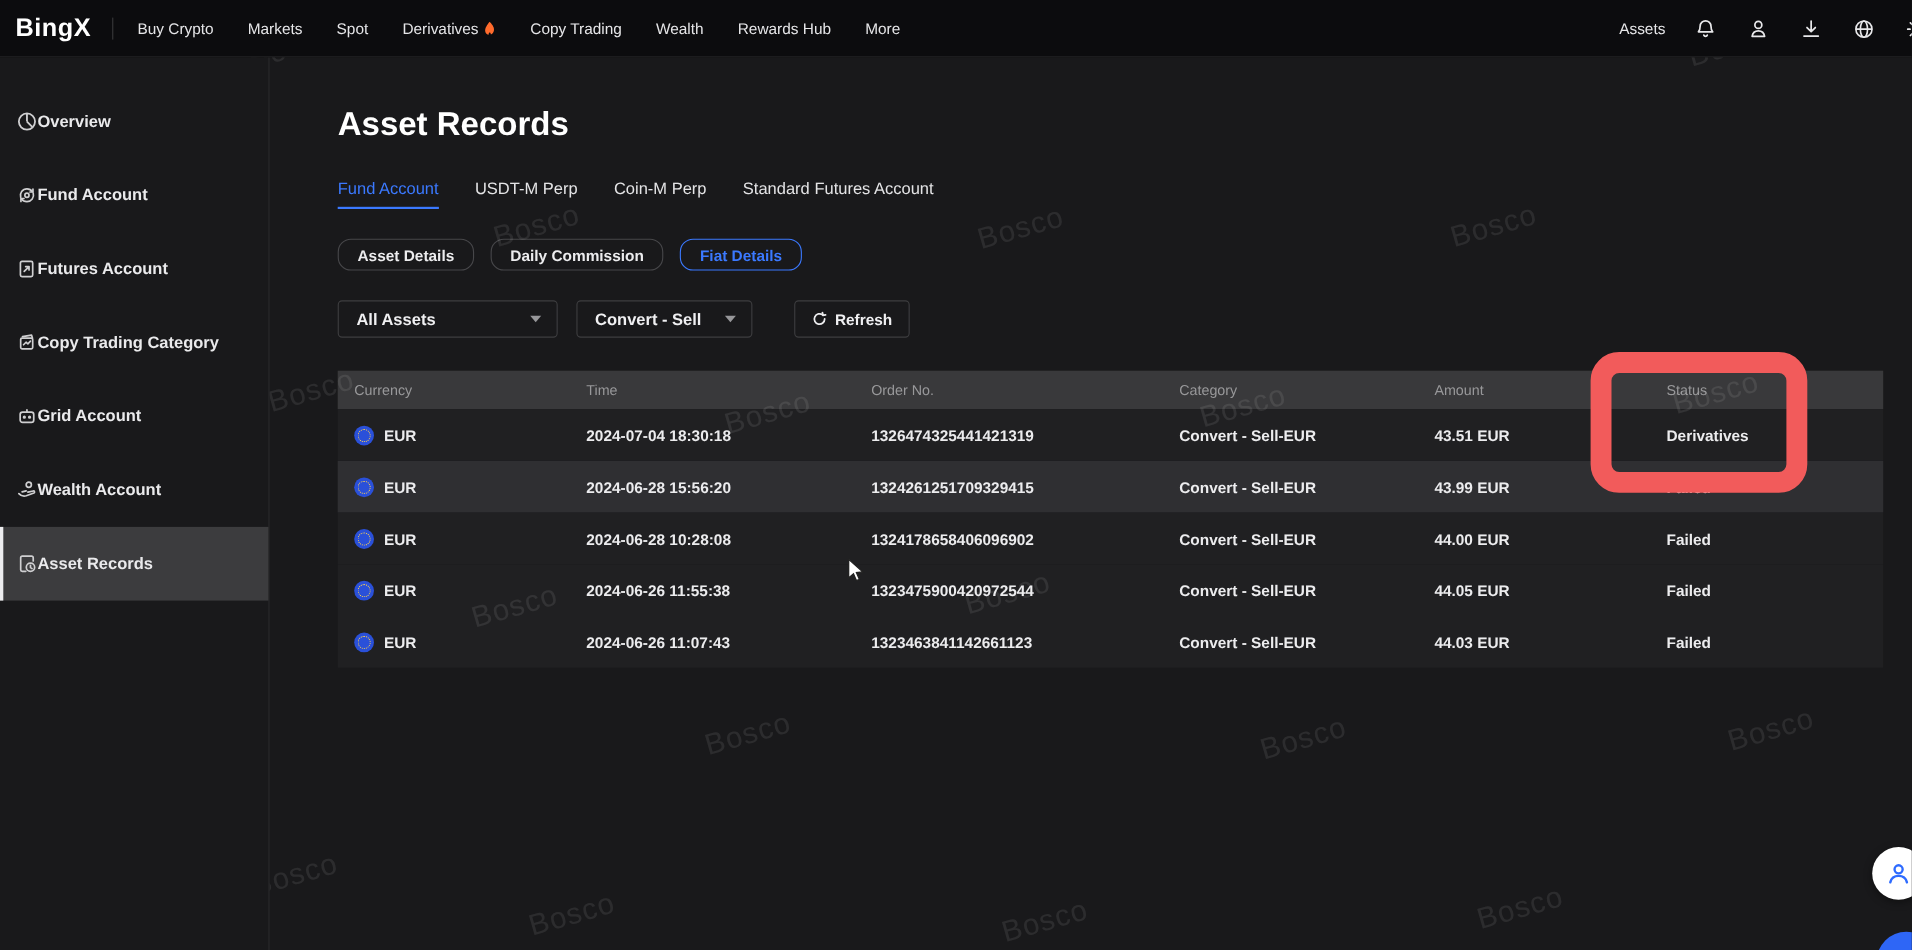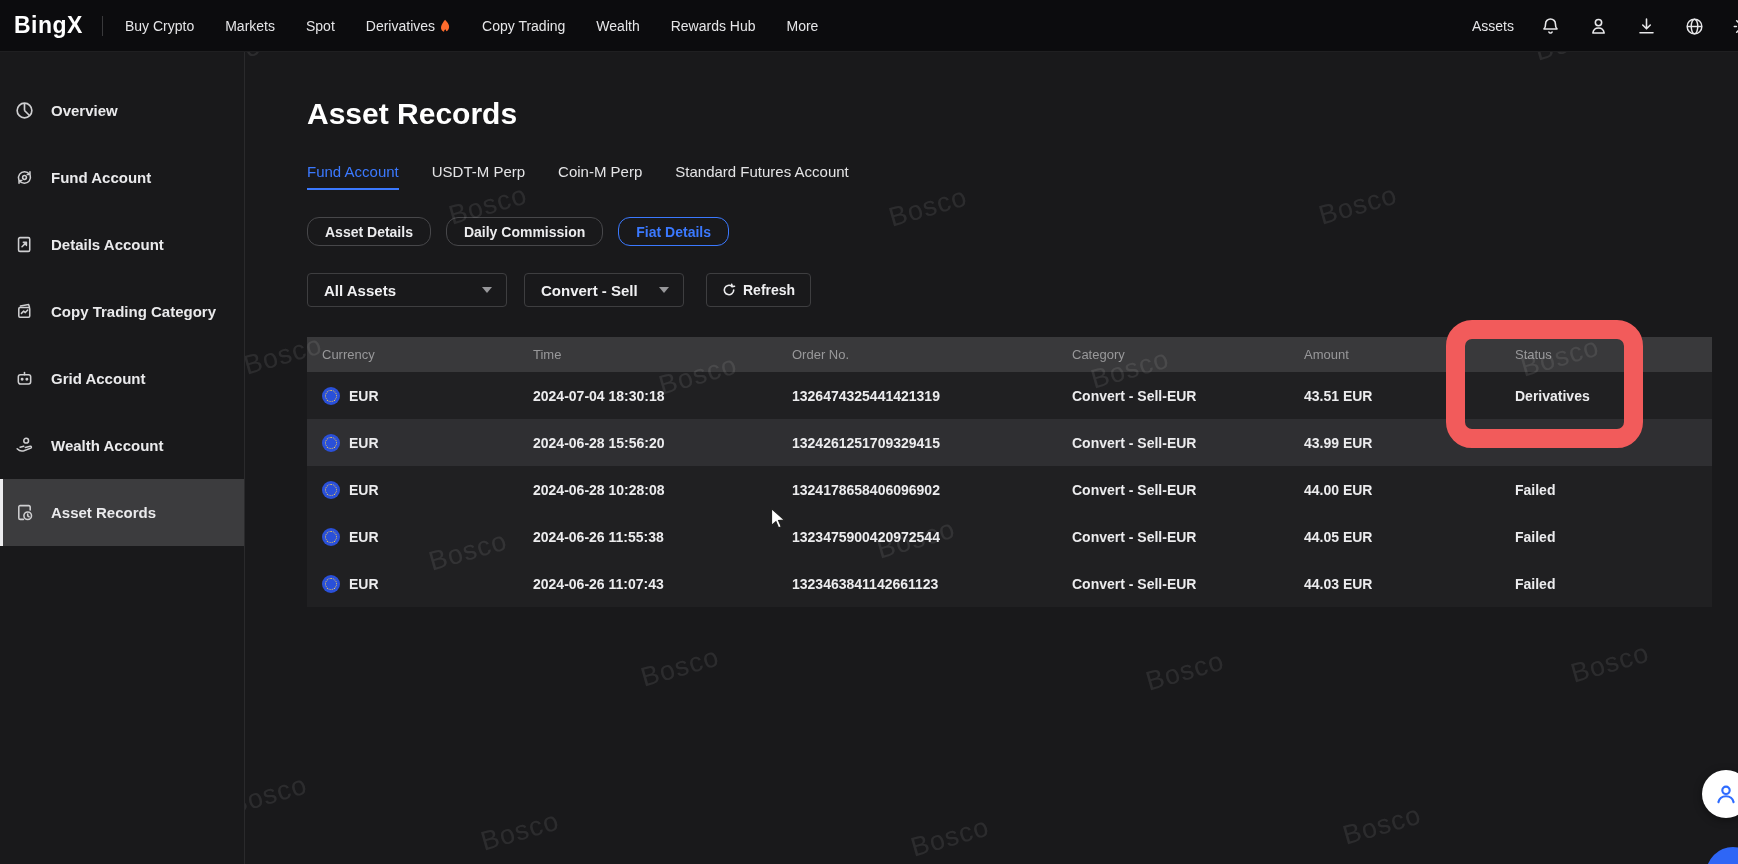--- a/index.html
+++ b/index.html
@@ -15,21 +15,21 @@
   .nav-item { display:flex; align-items:flex-end; gap:4px; cursor:pointer; white-space:nowrap; }
   .flame svg { display:block; }
   .topnav-right { position:absolute; right:-16px; top:0; height:52px; display:flex; align-items:center; gap:26px; }
   .assets-link { font-size:14px; color:#e6e6e8; cursor:pointer; }
   .icon-btn { background:none; border:none; width:22px; height:22px; padding:0; cursor:pointer; color:#e8e8ea; }
   .icon-btn svg { display:block; width:21px; height:21px; }
 
   
   .sidebar { position:absolute; left:0; top:52px; width:245px; height:812px; background:#19191b;
     border-right:1px solid #2a2a2c; padding-top:25px; z-index:10; }
-  .side-item { height:67px; display:flex; align-items:center; gap:17px; padding-left:12px;
+  .side-item { height:67px; display:flex; align-items:center; padding-left:12px;
     border-left:3px solid transparent; font-size:15px; font-weight:600; color:#eaeaec; cursor:pointer; }
   .side-item.active { background:#3c3c3e; border-left:3px solid #ededef; }
   .side-icon { width:19px; height:19px; color:#cfcfd1; flex:none; }
   .side-icon svg { display:block; width:19px; height:19px; }
 
   
   .main { position:absolute; left:245px; top:52px; width:1493px; height:812px; padding:44px 0 0 62px; }
   .page-title { font-size:30px; line-height:36px; font-weight:700; color:#fff; }
 
   .tabs { display:flex; gap:33px; margin-top:31px; font-size:15px; }
@@ -42,21 +42,21 @@
     color:#ececee; font-size:14px; font-weight:600; font-family:inherit; cursor:pointer; }
   .subtab.active { color:#3b79ff; border-color:#3b79ff; }
 
   .filters { display:flex; margin-top:27px; align-items:center; }
   .select { height:34px; border:1px solid #3e3e40; border-radius:4px; display:flex; align-items:center;
     padding:0 14px 0 16px; font-size:15px; font-weight:700; color:#f0f0f2; cursor:pointer; justify-content:space-between; }
   .select.assets { width:200px; }
   .select.category { width:160px; margin-left:17px;justify-content:space-between; }
   .caret { width:0; height:0; border-left:5px solid transparent; border-right:5px solid transparent;
     border-top:6px solid #97979a; margin-left:12px; }
-  .refresh-btn { height:34px; margin-left:22px; padding:0 15px; background:none; border:1px solid #3e3e40;
+  .refresh-btn { height:34px; margin-left:38px; padding:0 15px; background:none; border:1px solid #3e3e40;
     border-radius:4px; color:#f0f0f2; font-size:14px; font-weight:700; font-family:inherit;
     display:flex; align-items:center; gap:7px; cursor:pointer; }
   .refresh-btn svg { display:block; }
 
   
   .table { width:1405px; margin-top:30px; }
   .thead, .trow { display:grid; grid-template-columns:211px 259px 280px 232px 211px 197px;
     padding-left:15px; align-items:center; }
   .thead { height:35px; background:#39393b; font-size:13px; color:#98989a; }
   .trow { height:47px; background:#202022; font-size:14px; font-weight:700; color:#ececee; cursor:default; }
@@ -172,21 +172,21 @@
       </span>
       <span class="side-label">Fund Account</span>
     </div>
     <div class="side-item">
       <span class="side-icon">
         <svg viewBox="0 0 16 16" fill="none" stroke="currentColor" stroke-width="1.3" stroke-linecap="round" stroke-linejoin="round">
           <rect x="3" y="2.2" width="9.4" height="11.6" rx="1.2"></rect>
           <path d="M5.9 9.9l3.7-3.7M9.6 6.2H7M9.6 6.2v2.6"></path>
         </svg>
       </span>
-      <span class="side-label">Details Account</span>
+      <span class="side-label">Futures Account</span>
     </div>
     <div class="side-item">
       <span class="side-icon">
         <svg viewBox="0 0 16 16" fill="none" stroke="currentColor" stroke-width="1.3" stroke-linecap="round" stroke-linejoin="round">
           <path d="M4.6 3.4l6.9-1.2.7 2.3"></path>
           <rect x="3.2" y="4.6" width="9.2" height="8.2" rx="1"></rect>
           <path d="M5.4 9.6l1.9-1.9 1.4 1.2 2-2.1"></path>
         </svg>
       </span>
       <span class="side-label">Copy Trading Category</span>

